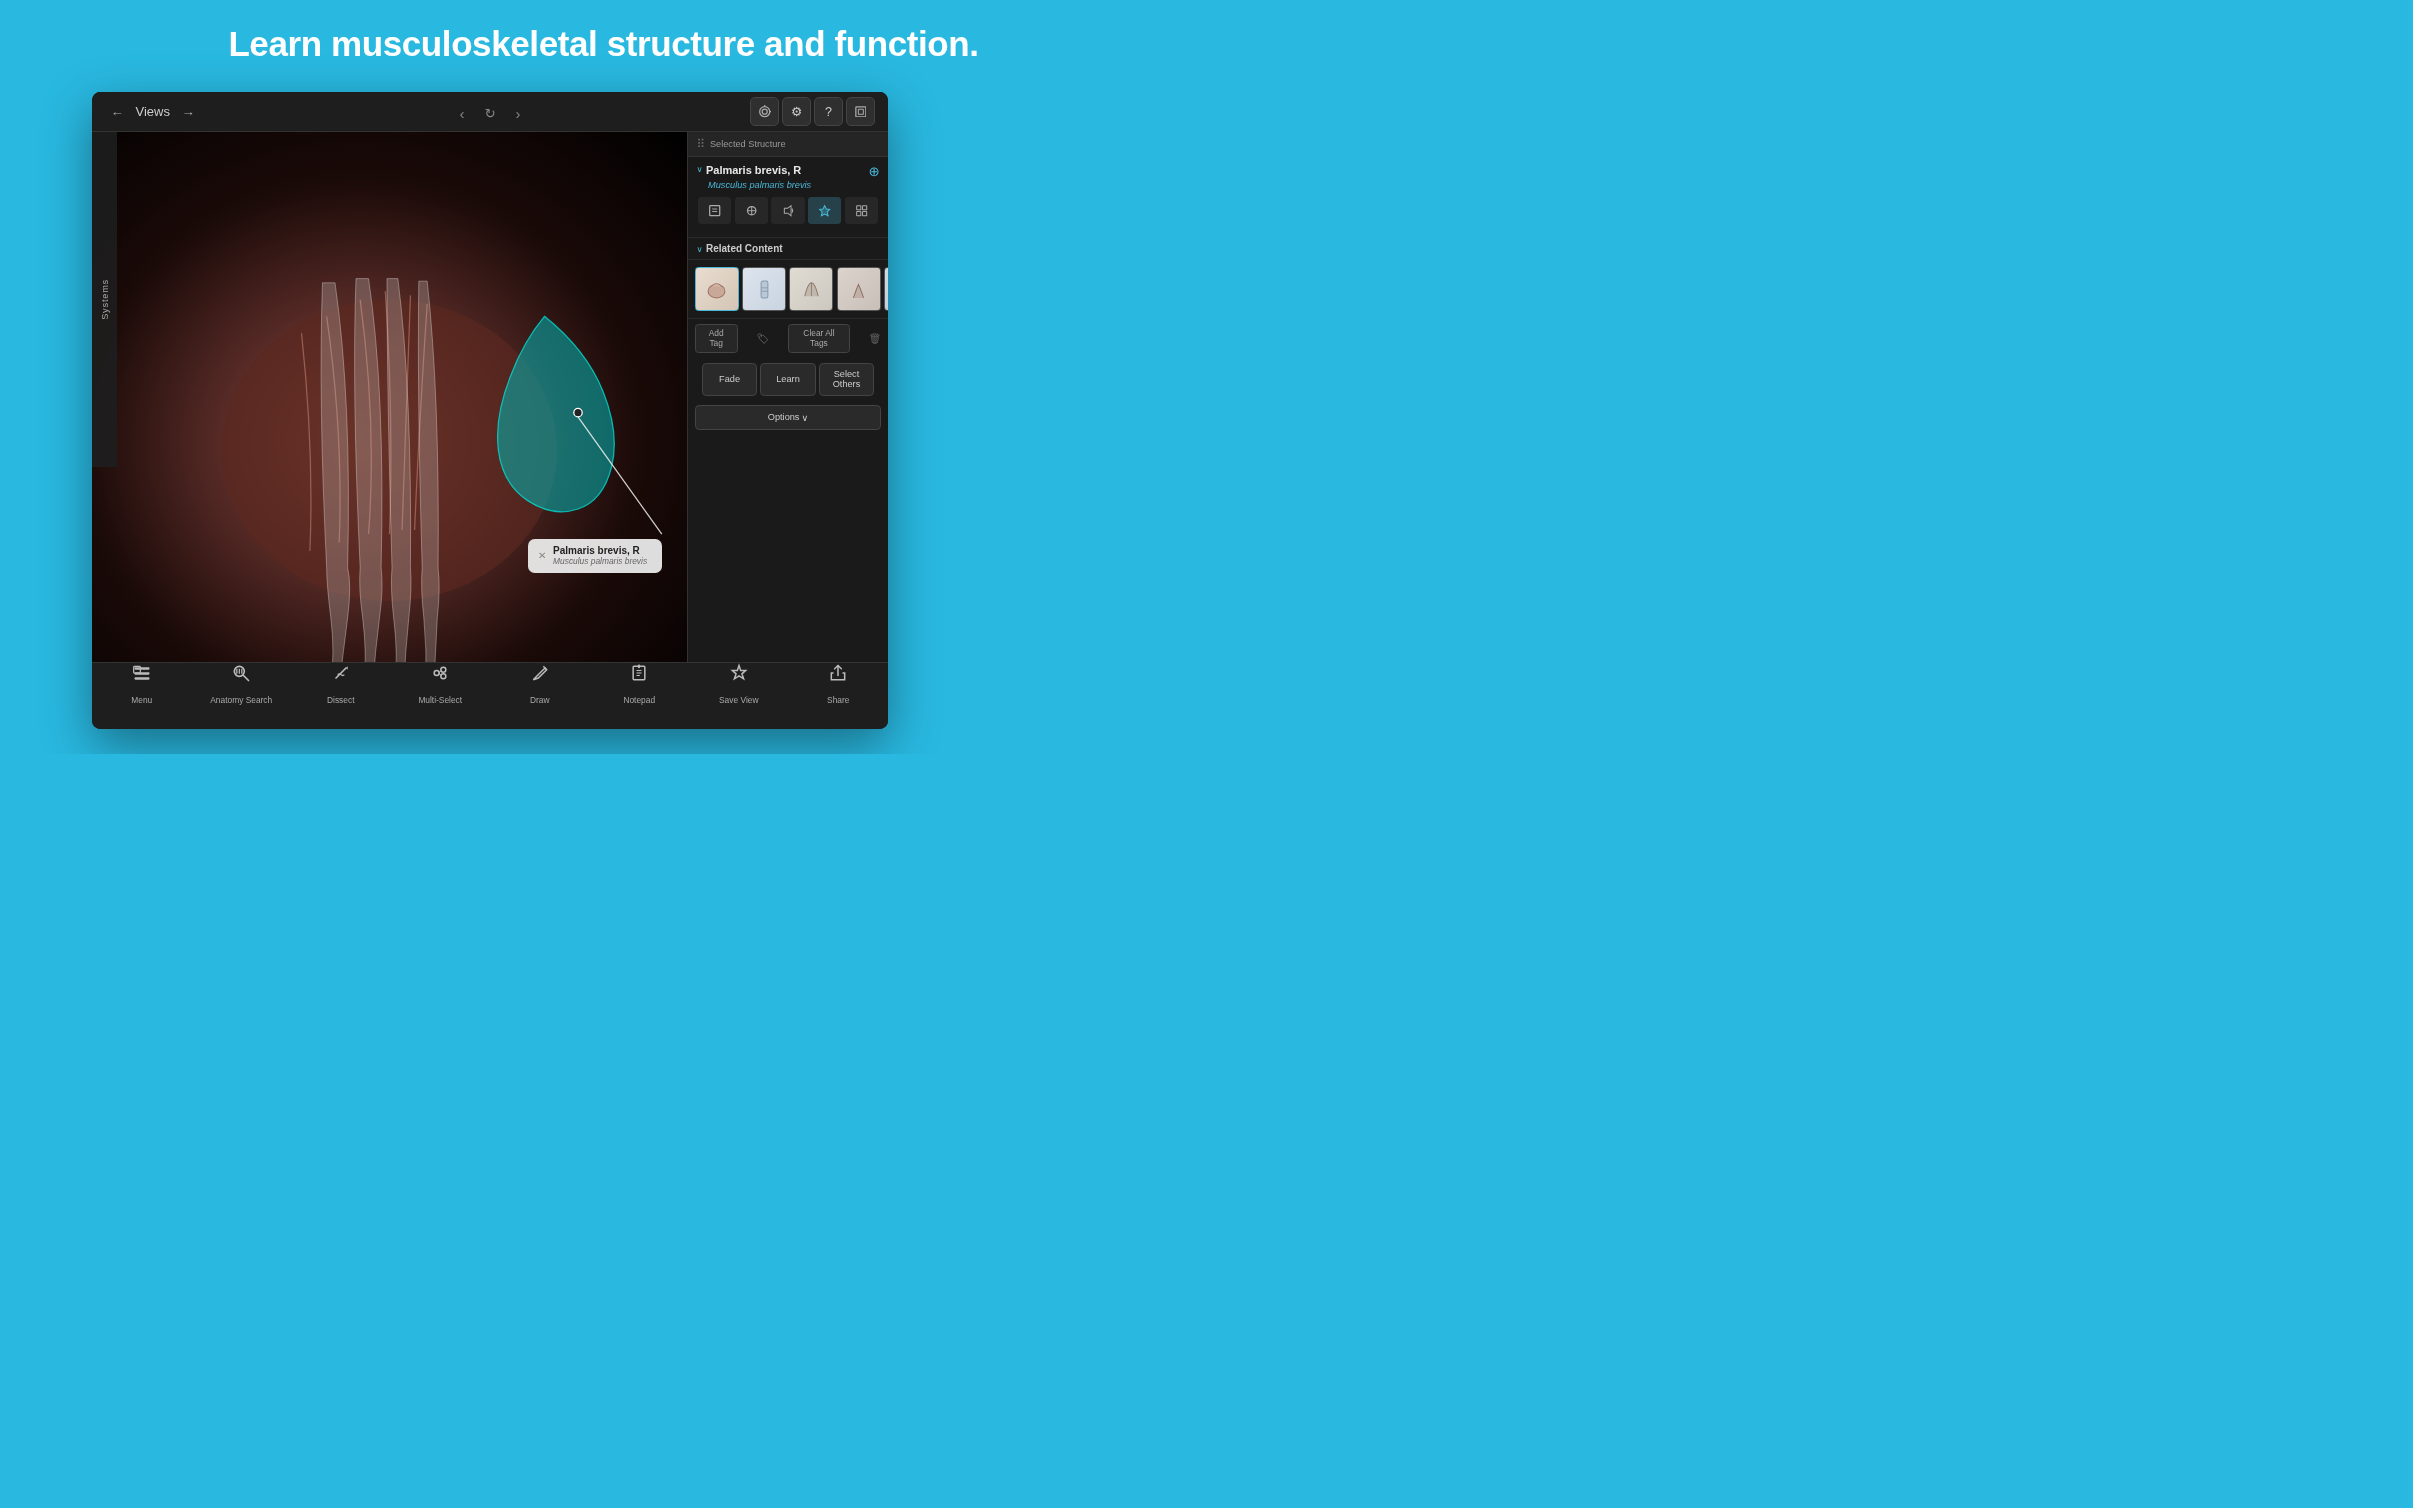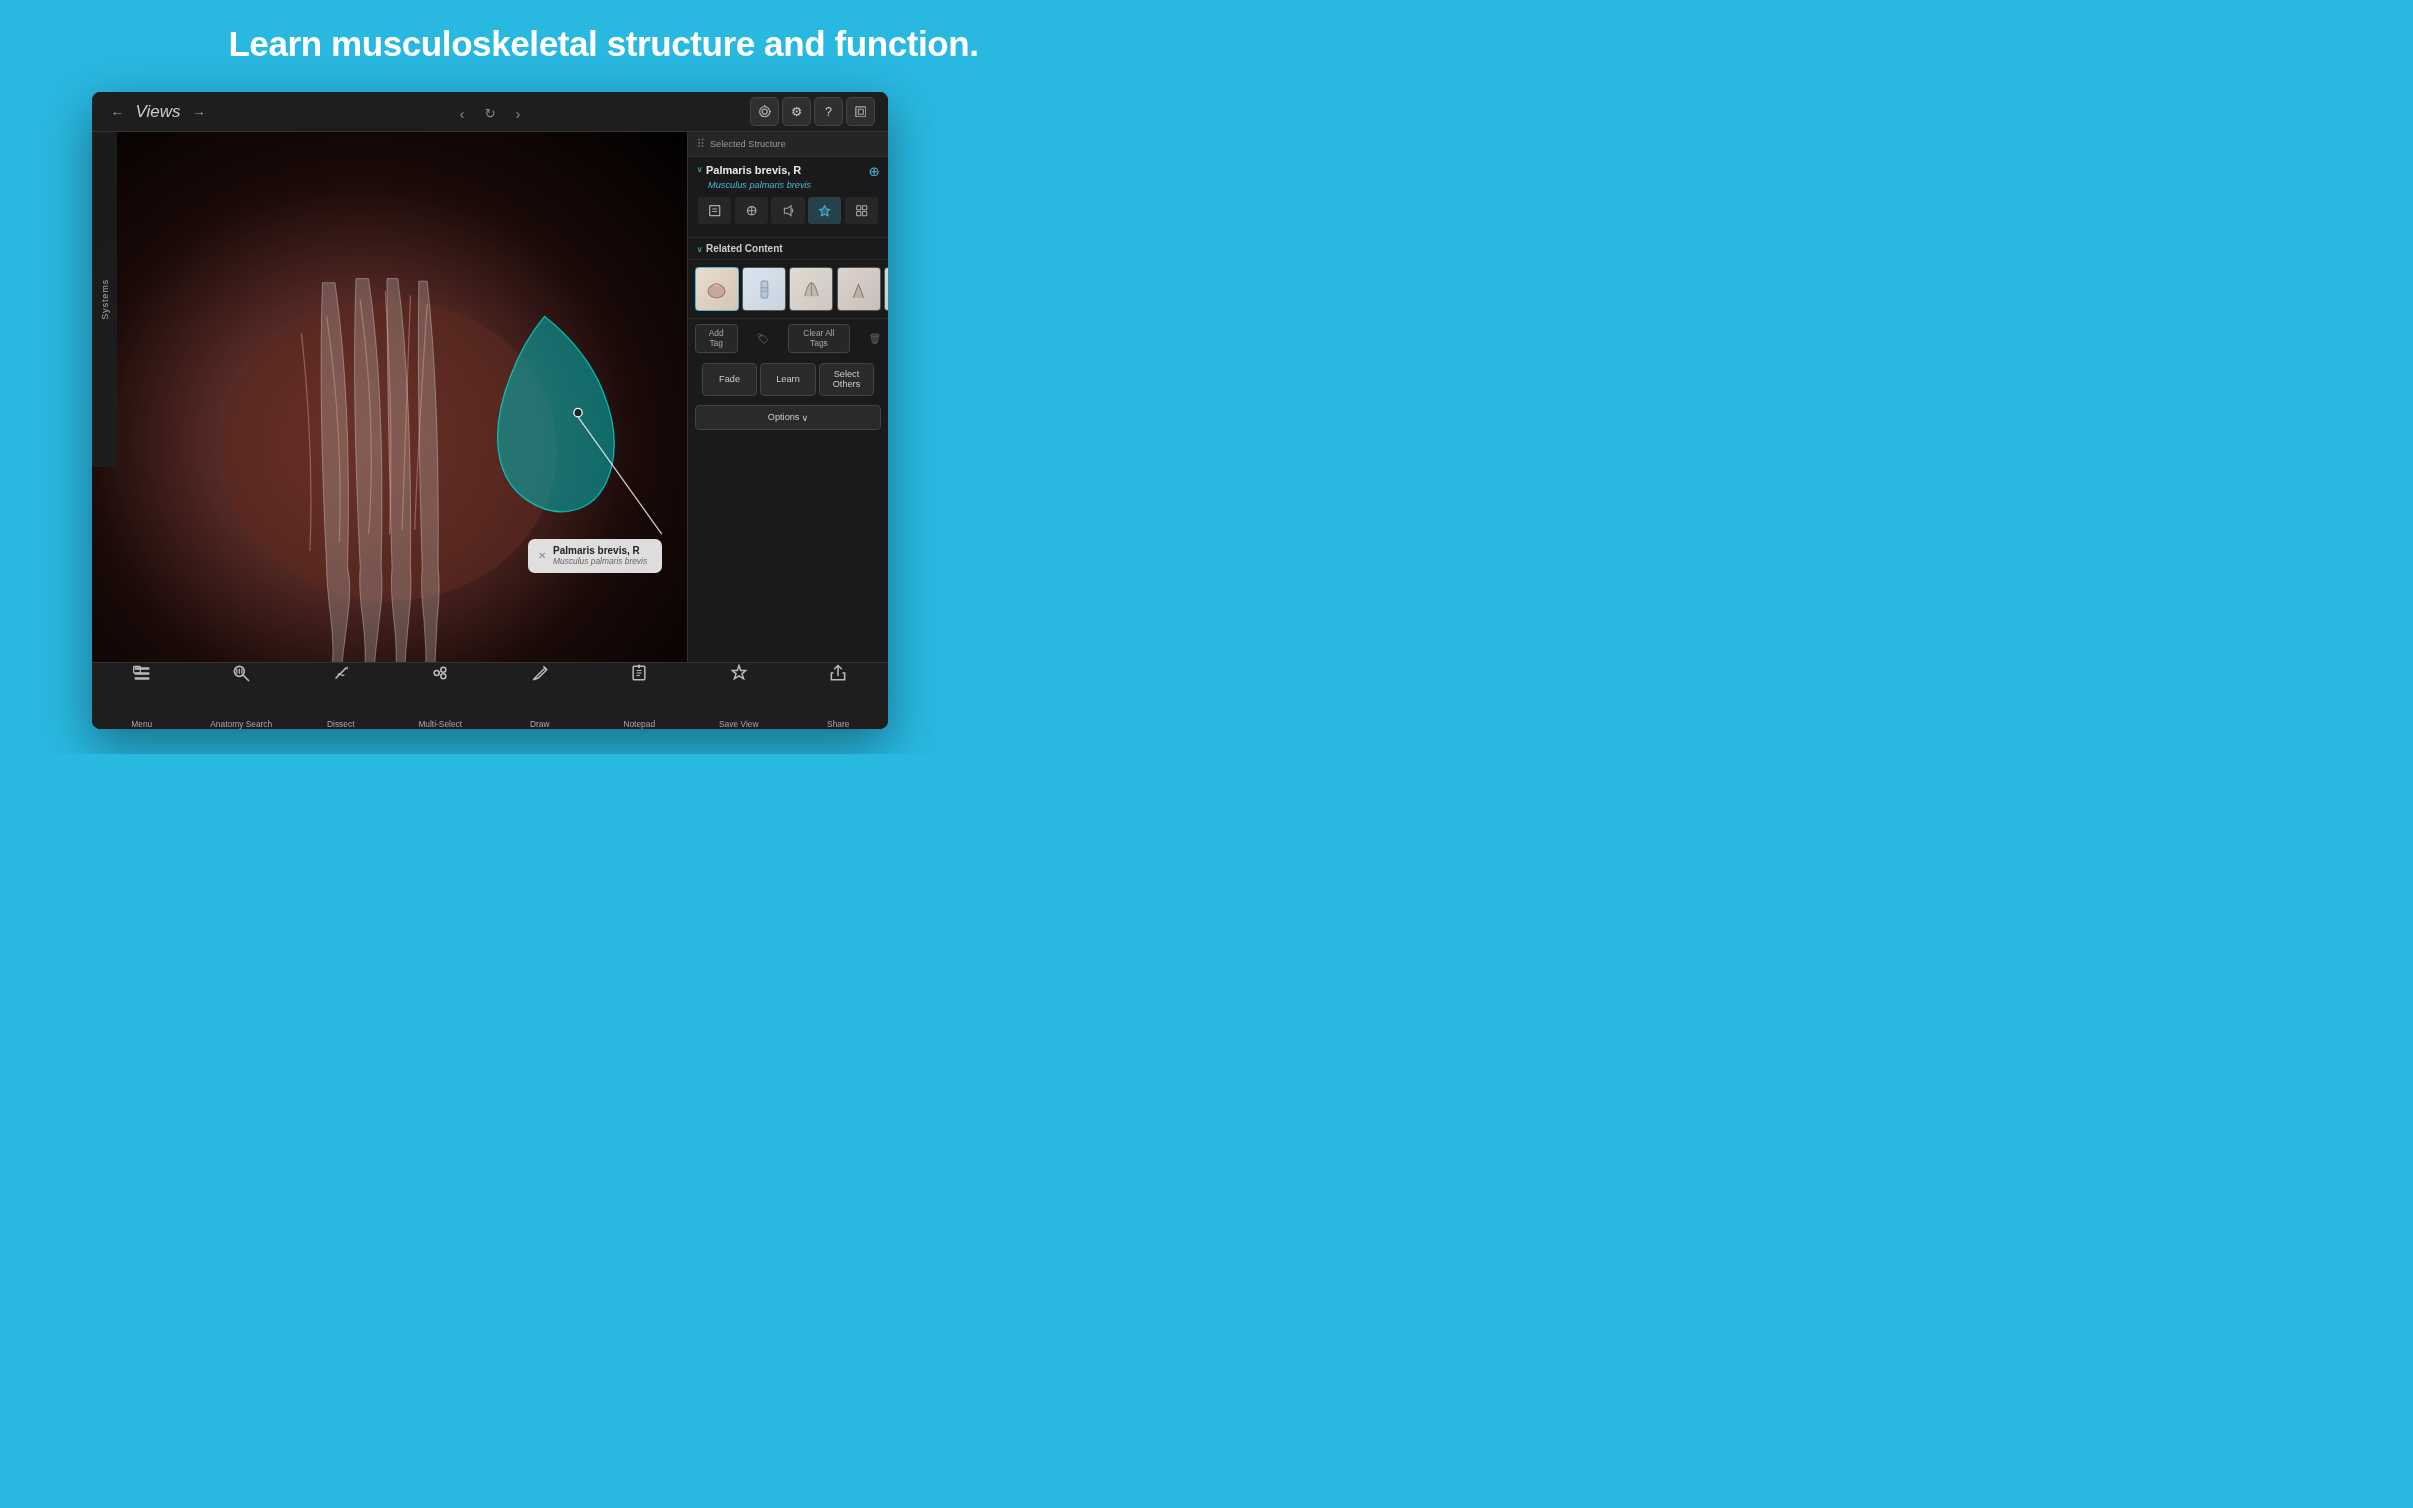--- a/index.html
+++ b/index.html
@@ -49,23 +49,22 @@
     }
 
     .views-group {
       display: flex;
       align-items: center;
       gap: 6.7px;
     }
 
     .views-label {
       color: #ccc;
-      font-size: 17px;
+      font-size: 13px;
       font-weight: 500;
-      font-style: italic;
     }
 
     .icon-btn {
       color: #aaa;
       font-size: 13.4px;
       cursor: pointer;
       background: none;
       border: none;
       padding: 3.4px 5px;
       border-radius: 3.4px;
@@ -394,21 +393,21 @@
       display: flex;
       align-items: center;
       border-top: 0.8px solid #333;
     }
 
     .bottom-btn {
       flex: 1;
       display: flex;
       flex-direction: column;
       align-items: center;
-      justify-content: space-between;
+      justify-content: flex-start;
       gap: 7px;
       height: 100%;
       cursor: pointer;
       color: #aaa;
       font-size: 8.4px;
       border: none;
       background: none;
     }
 
     .bottom-icon {

